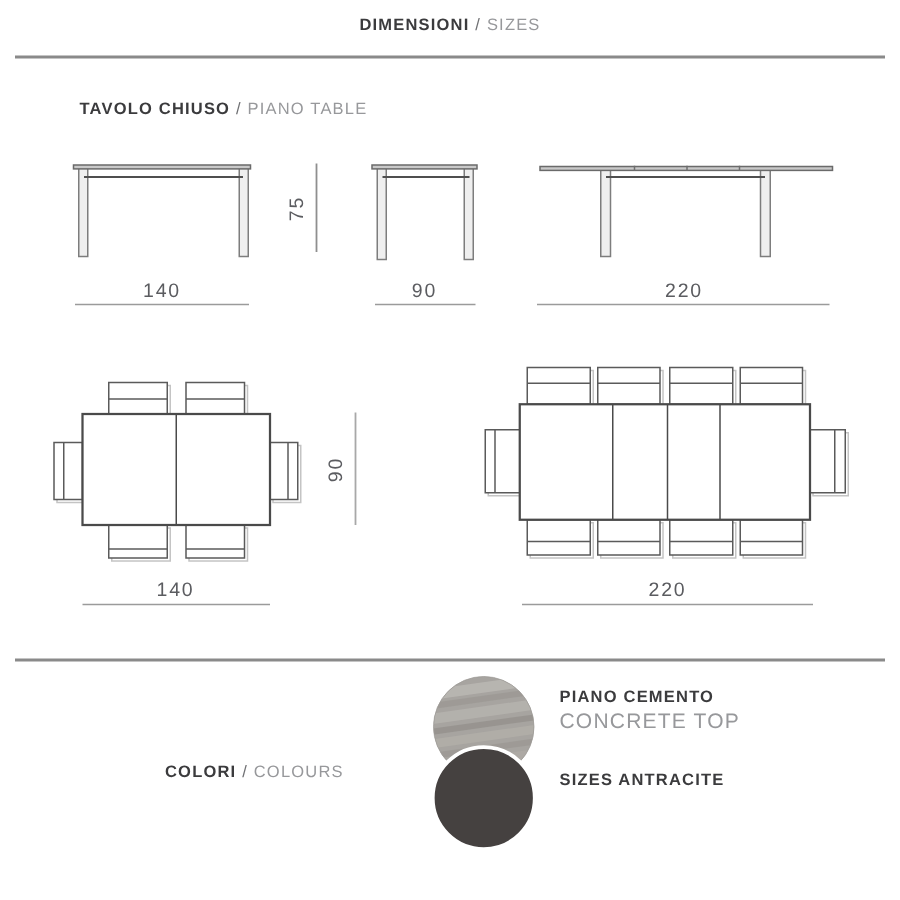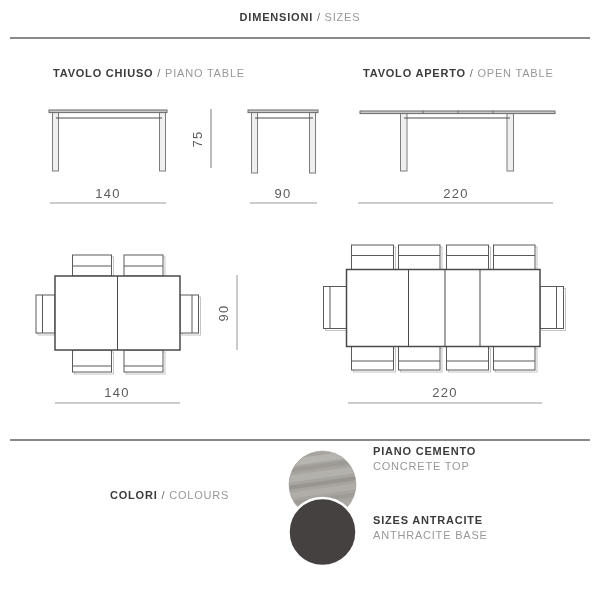--- a/index.html
+++ b/index.html
@@ -6,45 +6,40 @@
   .page{position:relative;width:600px;height:600px;background:#fff;overflow:hidden;
         font-family:"Liberation Sans",sans-serif;}
   .rule{position:absolute;left:10px;width:580px;height:2px;background:#8a8a8a;}
   .txt{position:absolute;font-size:11px;letter-spacing:.8px;white-space:nowrap;}
   .hdr{left:0;width:600px;text-align:center;top:11px;}
   .it{font-weight:bold;color:#3b3b3d;}
   .sep{color:#6f7073;}
   .en{color:#97989b;}
   .swatch-label{position:absolute;left:373px;line-height:15px;}
   .swatch-label .l1{display:block;font-size:11px;font-weight:bold;color:#3b3b3d;letter-spacing:.8px;}
-  .swatch-label .l2{display:block;font-size:11px;color:#97989b;letter-spacing:.8px;}
+  .swatch-label .l2{display:block;font-size:14px;color:#97989b;letter-spacing:.8px;}
   svg{position:absolute;left:0;top:0;}
   svg text{font-family:"Liberation Sans",sans-serif;font-size:13px;fill:#5b5c60;letter-spacing:1.2px;}
 </style>
 </head>
 <body>
 
 <div class="page">
 
   <div class="txt hdr">
     <span class="it">DIMENSIONI</span>
     <span class="sep">/</span>
     <span class="en">SIZES</span>
   </div>
   <div class="rule" style="top:37px"></div>
 
   <div class="txt" style="left:53px;top:67px">
     <span class="it">TAVOLO CHIUSO</span>
     <span class="sep">/</span>
     <span class="en">PIANO TABLE</span>
-  </div>
-  <div class="txt" style="left:363px;top:67px">
-    <span class="it">TAVOLO APERTO</span>
-    <span class="sep">/</span>
-    <span class="en">OPEN TABLE</span>
   </div>
 
   <svg width="600" height="600" viewBox="0 0 600 600">
 
     <g>
       <rect x="52.5" y="112" width="6" height="59" fill="#efefef" stroke="#7d7d7d" stroke-width="1"></rect>
       <rect x="159.5" y="112" width="6" height="59" fill="#efefef" stroke="#7d7d7d" stroke-width="1"></rect>
       <line x1="56" y1="118" x2="162" y2="118" stroke="#4f4f4f" stroke-width="1.2"></line>
       <rect x="49" y="110" width="118" height="2.6" fill="#c9c9c9" stroke="#6a6a6a" stroke-width="1"></rect>
       <line x1="50" y1="203" x2="166" y2="203" stroke="#9b9b9b" stroke-width="1"></line>
@@ -202,28 +197,27 @@
         <rect x="283" y="497" width="80" height="4" fill="#989590" opacity="0.6"></rect>
         <rect x="283" y="504" width="80" height="6" fill="#b0ada7" opacity="0.6"></rect>
       </g>
       <circle cx="322.5" cy="484.5" r="33.5" fill="none" stroke="#9c9995" stroke-width="0.5"></circle>
     </g>
     <circle cx="322.5" cy="532" r="34" stroke="#ffffff" stroke-width="2.5" fill="#454140"></circle>
   </svg>
 
   <div class="rule" style="top:439px"></div>
 
-  <div class="txt" style="left:110px;top:489px">
+  <div class="txt" style="left:110px;top:509px">
     <span class="it">COLORI</span>
     <span class="sep">/</span>
     <span class="en">COLOURS</span>
   </div>
 
-  <div class="swatch-label" style="top:444px">
+  <div class="swatch-label" style="top:458px">
     <span class="l1">PIANO CEMENTO</span>
     <span class="l2">CONCRETE TOP</span>
   </div>
   <div class="swatch-label" style="top:513px">
     <span class="l1">SIZES ANTRACITE</span>
-    <span class="l2">ANTHRACITE BASE</span>
   </div>
 
 </div>
 
 </body></html>

